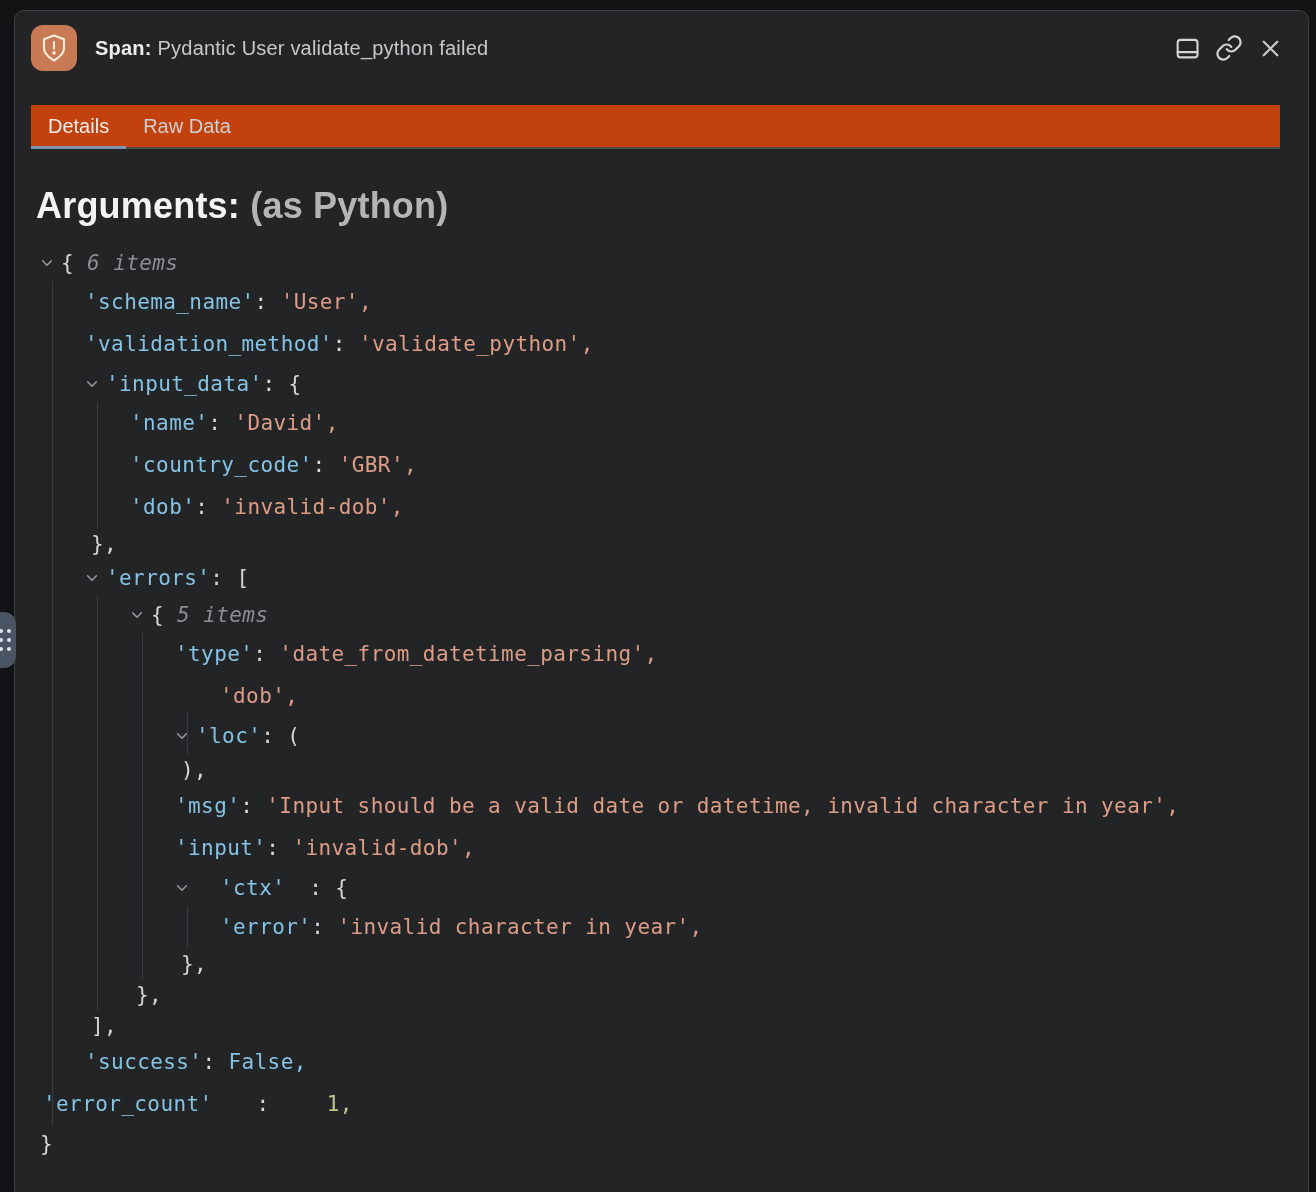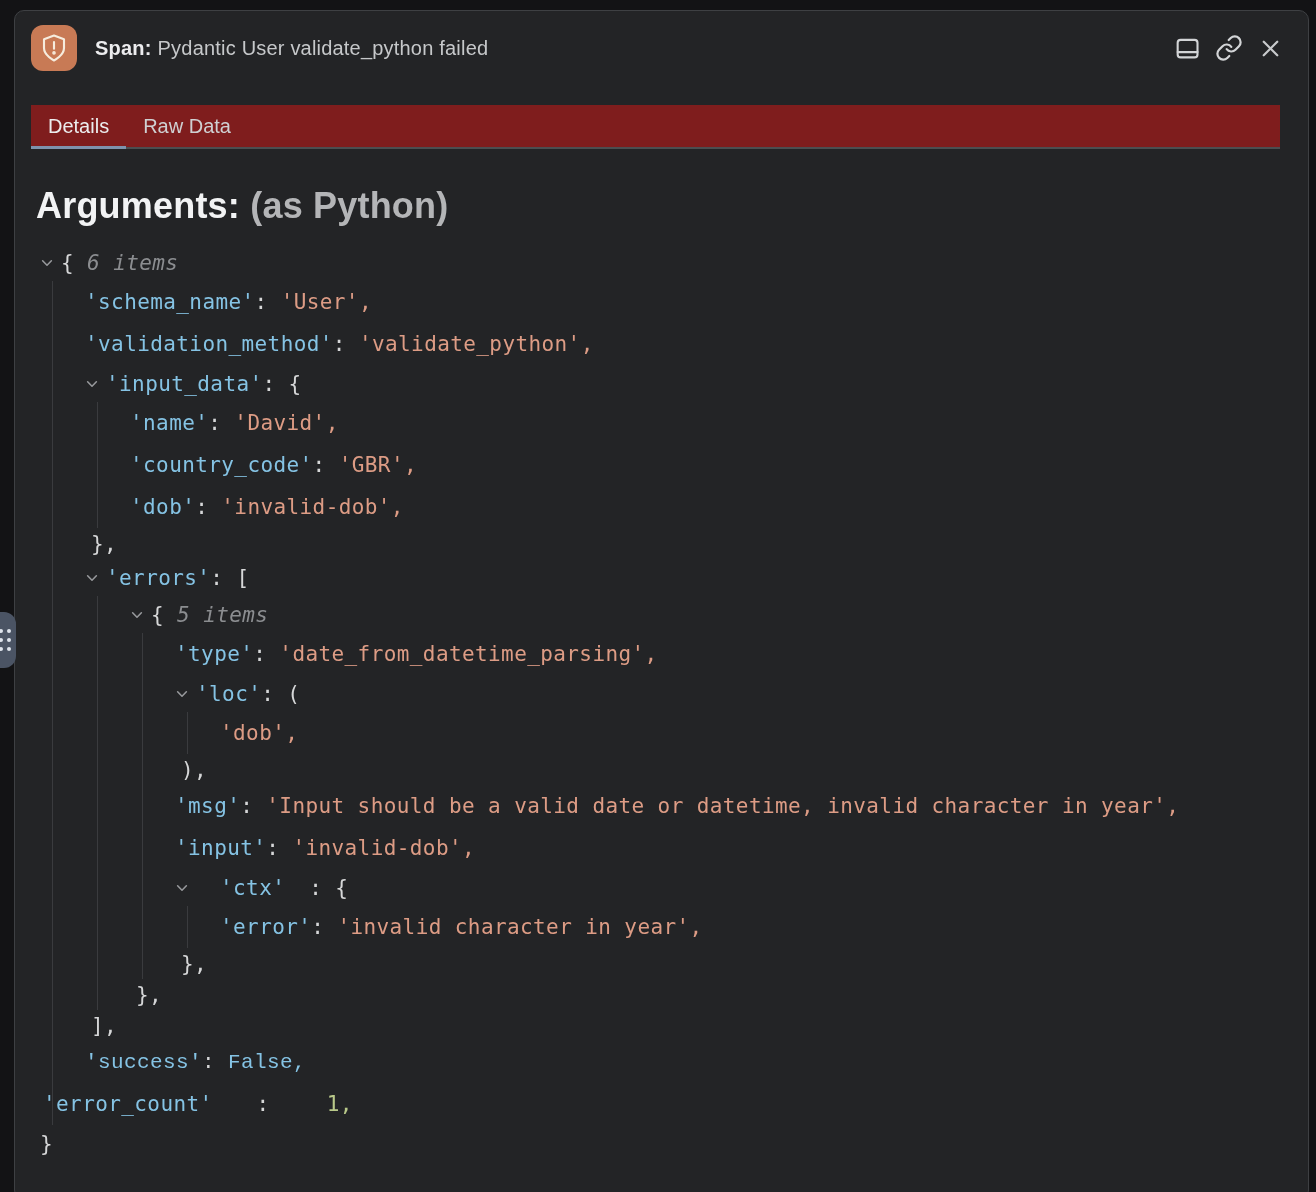--- a/index.html
+++ b/index.html
@@ -35,21 +35,21 @@
   .panel-title .t-bold{font-weight:700; color:#ececee; margin-right:6px;}
   .header-actions{margin-left:auto; display:flex; align-items:center; gap:10px;}
   .icon-btn{
     background:none; border:none; cursor:pointer; padding:2px;
     display:flex; align-items:center; justify-content:center; color:#d2d4d6;
   }
   .icon-btn svg{display:block;}
   
   .tabs{
     margin:34px 28px 0 16px; height:44px;
-    background:#7f1d1d; border-bottom:2px solid #4c4e50;
+    background:#c2410c; border-bottom:2px solid #4c4e50;
     display:flex; align-items:stretch;
   }
   .tab{
     position:relative; background:transparent; border:none; cursor:pointer;
     padding:0 17px; font-size:20px; color:#cfd0d2;
     font-family:"Liberation Sans", sans-serif;
     display:flex; align-items:center;
   }
   .tab.active{color:#ecedee;}
   .tab.active::after{
@@ -173,33 +173,33 @@
         <div class="tree-row lh-lg" style="padding-left: 115px;"><span class="c-key">'country_code'</span><span class="c-punct">: </span><span class="c-string">'GBR',</span></div>
         <div class="tree-row lh-lg" style="padding-left: 115px;"><span class="c-key">'dob'</span><span class="c-punct">: </span><span class="c-string">'invalid-dob',</span></div>
         <div class="tree-row lh-sm close-row" style="padding-left: 70px;"><span class="c-punct">},</span></div>
         <div class="tree-row lh-md" style="padding-left: 70px;"><span class="chev"><svg width="14" height="14" viewBox="0 0 16 16" fill="none">
               <path d="M3 5.5 L8 10.5 L13 5.5" stroke="var(--c-chevron)" stroke-width="1.8" stroke-linecap="round" stroke-linejoin="round"></path>
             </svg></span><span class="c-key">'errors'</span><span class="c-punct">: [</span></div>
         <div class="tree-row lh-md" style="padding-left: 115px;"><span class="chev"><svg width="14" height="14" viewBox="0 0 16 16" fill="none">
               <path d="M3 5.5 L8 10.5 L13 5.5" stroke="var(--c-chevron)" stroke-width="1.8" stroke-linecap="round" stroke-linejoin="round"></path>
             </svg></span><span class="c-punct">{ </span><span class="c-items">5 items</span></div>
         <div class="tree-row lh-lg" style="padding-left: 160px;"><span class="c-key">'type'</span><span class="c-punct">: </span><span class="c-string">'date_from_datetime_parsing',</span></div>
+        <div class="tree-row lh-lg" style="padding-left: 205px;"><span class="c-string">'dob',</span></div>
         <div class="tree-row lh-md" style="padding-left: 160px;"><span class="chev"><svg width="14" height="14" viewBox="0 0 16 16" fill="none">
               <path d="M3 5.5 L8 10.5 L13 5.5" stroke="var(--c-chevron)" stroke-width="1.8" stroke-linecap="round" stroke-linejoin="round"></path>
             </svg></span><span class="c-key">'loc'</span><span class="c-punct">: (</span></div>
-        <div class="tree-row lh-lg" style="padding-left: 205px;"><span class="c-string">'dob',</span></div>
         <div class="tree-row lh-sm close-row" style="padding-left: 160px;"><span class="c-punct">),</span></div>
         <div class="tree-row lh-lg" style="padding-left: 160px;"><span class="c-key">'msg'</span><span class="c-punct">: </span><span class="c-string">'Input should be a valid date or datetime, invalid character in year',</span></div>
         <div class="tree-row lh-lg" style="padding-left: 160px;"><span class="c-key">'input'</span><span class="c-punct">: </span><span class="c-string">'invalid-dob',</span></div>
         <div class="tree-row lh-md" style="padding-left: 160px; gap: 24px;"><span class="chev"><svg width="14" height="14" viewBox="0 0 16 16" fill="none">
               <path d="M3 5.5 L8 10.5 L13 5.5" stroke="var(--c-chevron)" stroke-width="1.8" stroke-linecap="round" stroke-linejoin="round"></path>
             </svg></span><span class="c-key">'ctx'</span><span class="c-punct">: {</span></div>
         <div class="tree-row lh-lg" style="padding-left: 205px;"><span class="c-key">'error'</span><span class="c-punct">: </span><span class="c-string">'invalid character in year',</span></div>
         <div class="tree-row lh-sm close-row" style="padding-left: 160px;"><span class="c-punct">},</span></div>
         <div class="tree-row lh-sm close-row" style="padding-left: 115px;"><span class="c-punct">},</span></div>
         <div class="tree-row lh-sm close-row" style="padding-left: 70px;"><span class="c-punct">],</span></div>
-        <div class="tree-row lh-lg" style="padding-left: 70px; font-family: Liberation Mono, monospace;"><span class="c-key">'success'</span><span class="c-punct">: </span><span class="c-bool">False,</span></div>
+        <div class="tree-row lh-lg" style="padding-left: 70px;"><span class="c-key">'success'</span><span class="c-punct">: </span><span class="c-bool">False,</span></div>
         <div class="tree-row lh-lg" style="padding-left: 28px; gap: 44px;"><span class="c-key">'error_count'</span><span class="c-punct">: </span><span class="c-number">1,</span></div>
         <div class="tree-row lh-md" style="padding-left: 25px;"><span class="c-punct">}</span></div>
       </div>
   </main>
 
 </div>
 
 </body></html>

